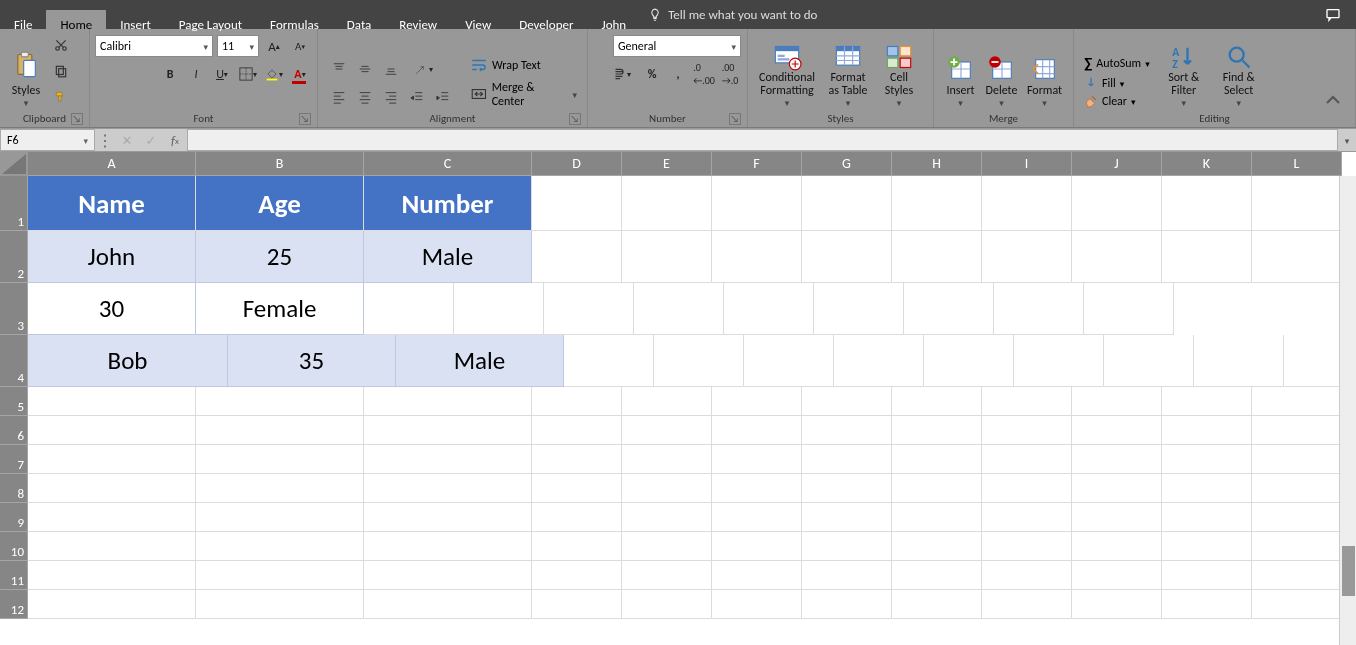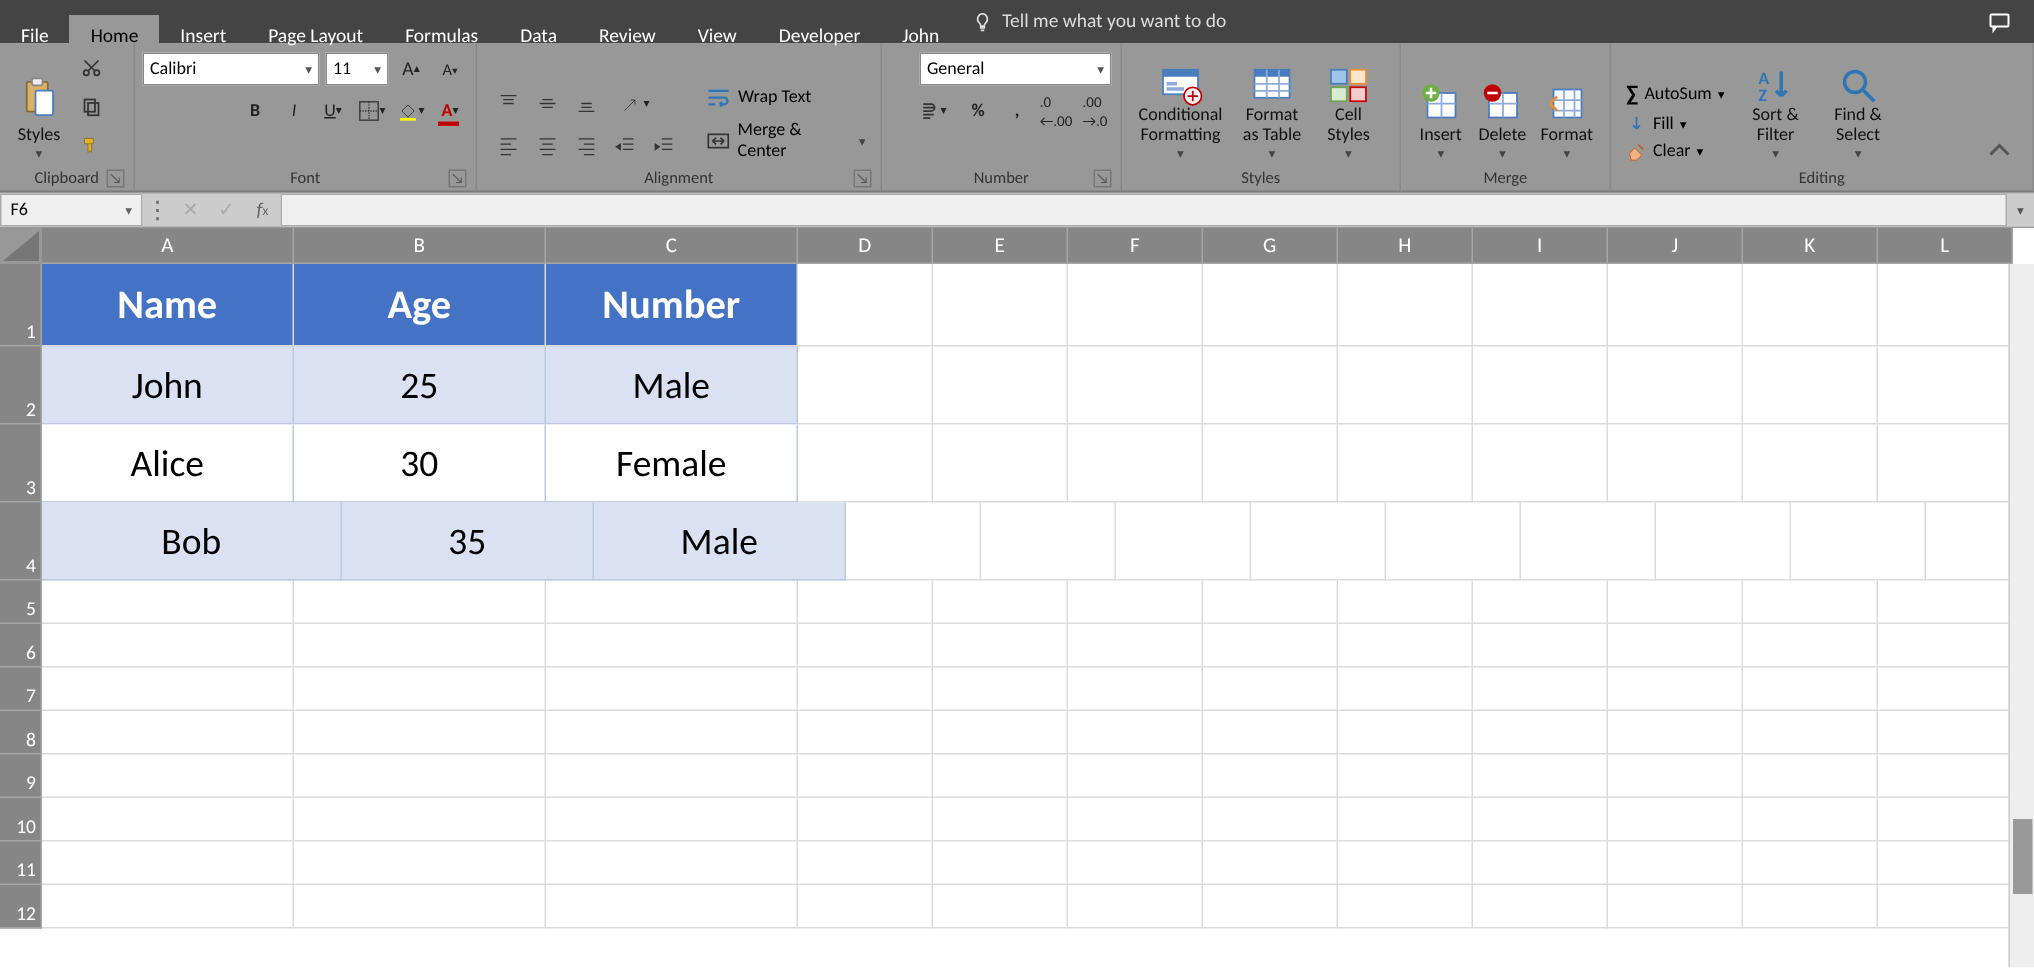--- a/index.html
+++ b/index.html
@@ -478,21 +478,20 @@
         <div class="cell" style="width: 90px; height: 52px;"></div>
         <div class="cell" style="width: 90px; height: 52px;"></div>
         <div class="cell" style="width: 90px; height: 52px;"></div>
         <div class="cell" style="width: 90px; height: 52px;"></div>
         <div class="cell" style="width: 90px; height: 52px;"></div>
         <div class="cell" style="width: 90px; height: 52px;"></div>
         <div class="cell" style="width: 90px; height: 52px;"></div>
         <div class="cell" style="width: 90px; height: 52px;"></div>
       </div>
       <div class="cellrow">
-        <div class="cell band0" style="width: 168px; height: 52px; border-right: 1px solid rgb(188, 201, 224); border-bottom: 1px solid rgb(188, 201, 224);">Alice</div>
         <div class="cell band0" style="width: 168px; height: 52px; border-right: 1px solid rgb(188, 201, 224); border-bottom: 1px solid rgb(188, 201, 224);">30</div>
         <div class="cell band0" style="width: 168px; height: 52px; border-right: 1px solid rgb(188, 201, 224); border-bottom: 1px solid rgb(188, 201, 224);">Female</div>
         <div class="cell" style="width: 90px; height: 52px;"></div>
         <div class="cell" style="width: 90px; height: 52px;"></div>
         <div class="cell" style="width: 90px; height: 52px;"></div>
         <div class="cell" style="width: 90px; height: 52px;"></div>
         <div class="cell" style="width: 90px; height: 52px;"></div>
         <div class="cell" style="width: 90px; height: 52px;"></div>
         <div class="cell" style="width: 90px; height: 52px;"></div>
         <div class="cell" style="width: 90px; height: 52px;"></div>

